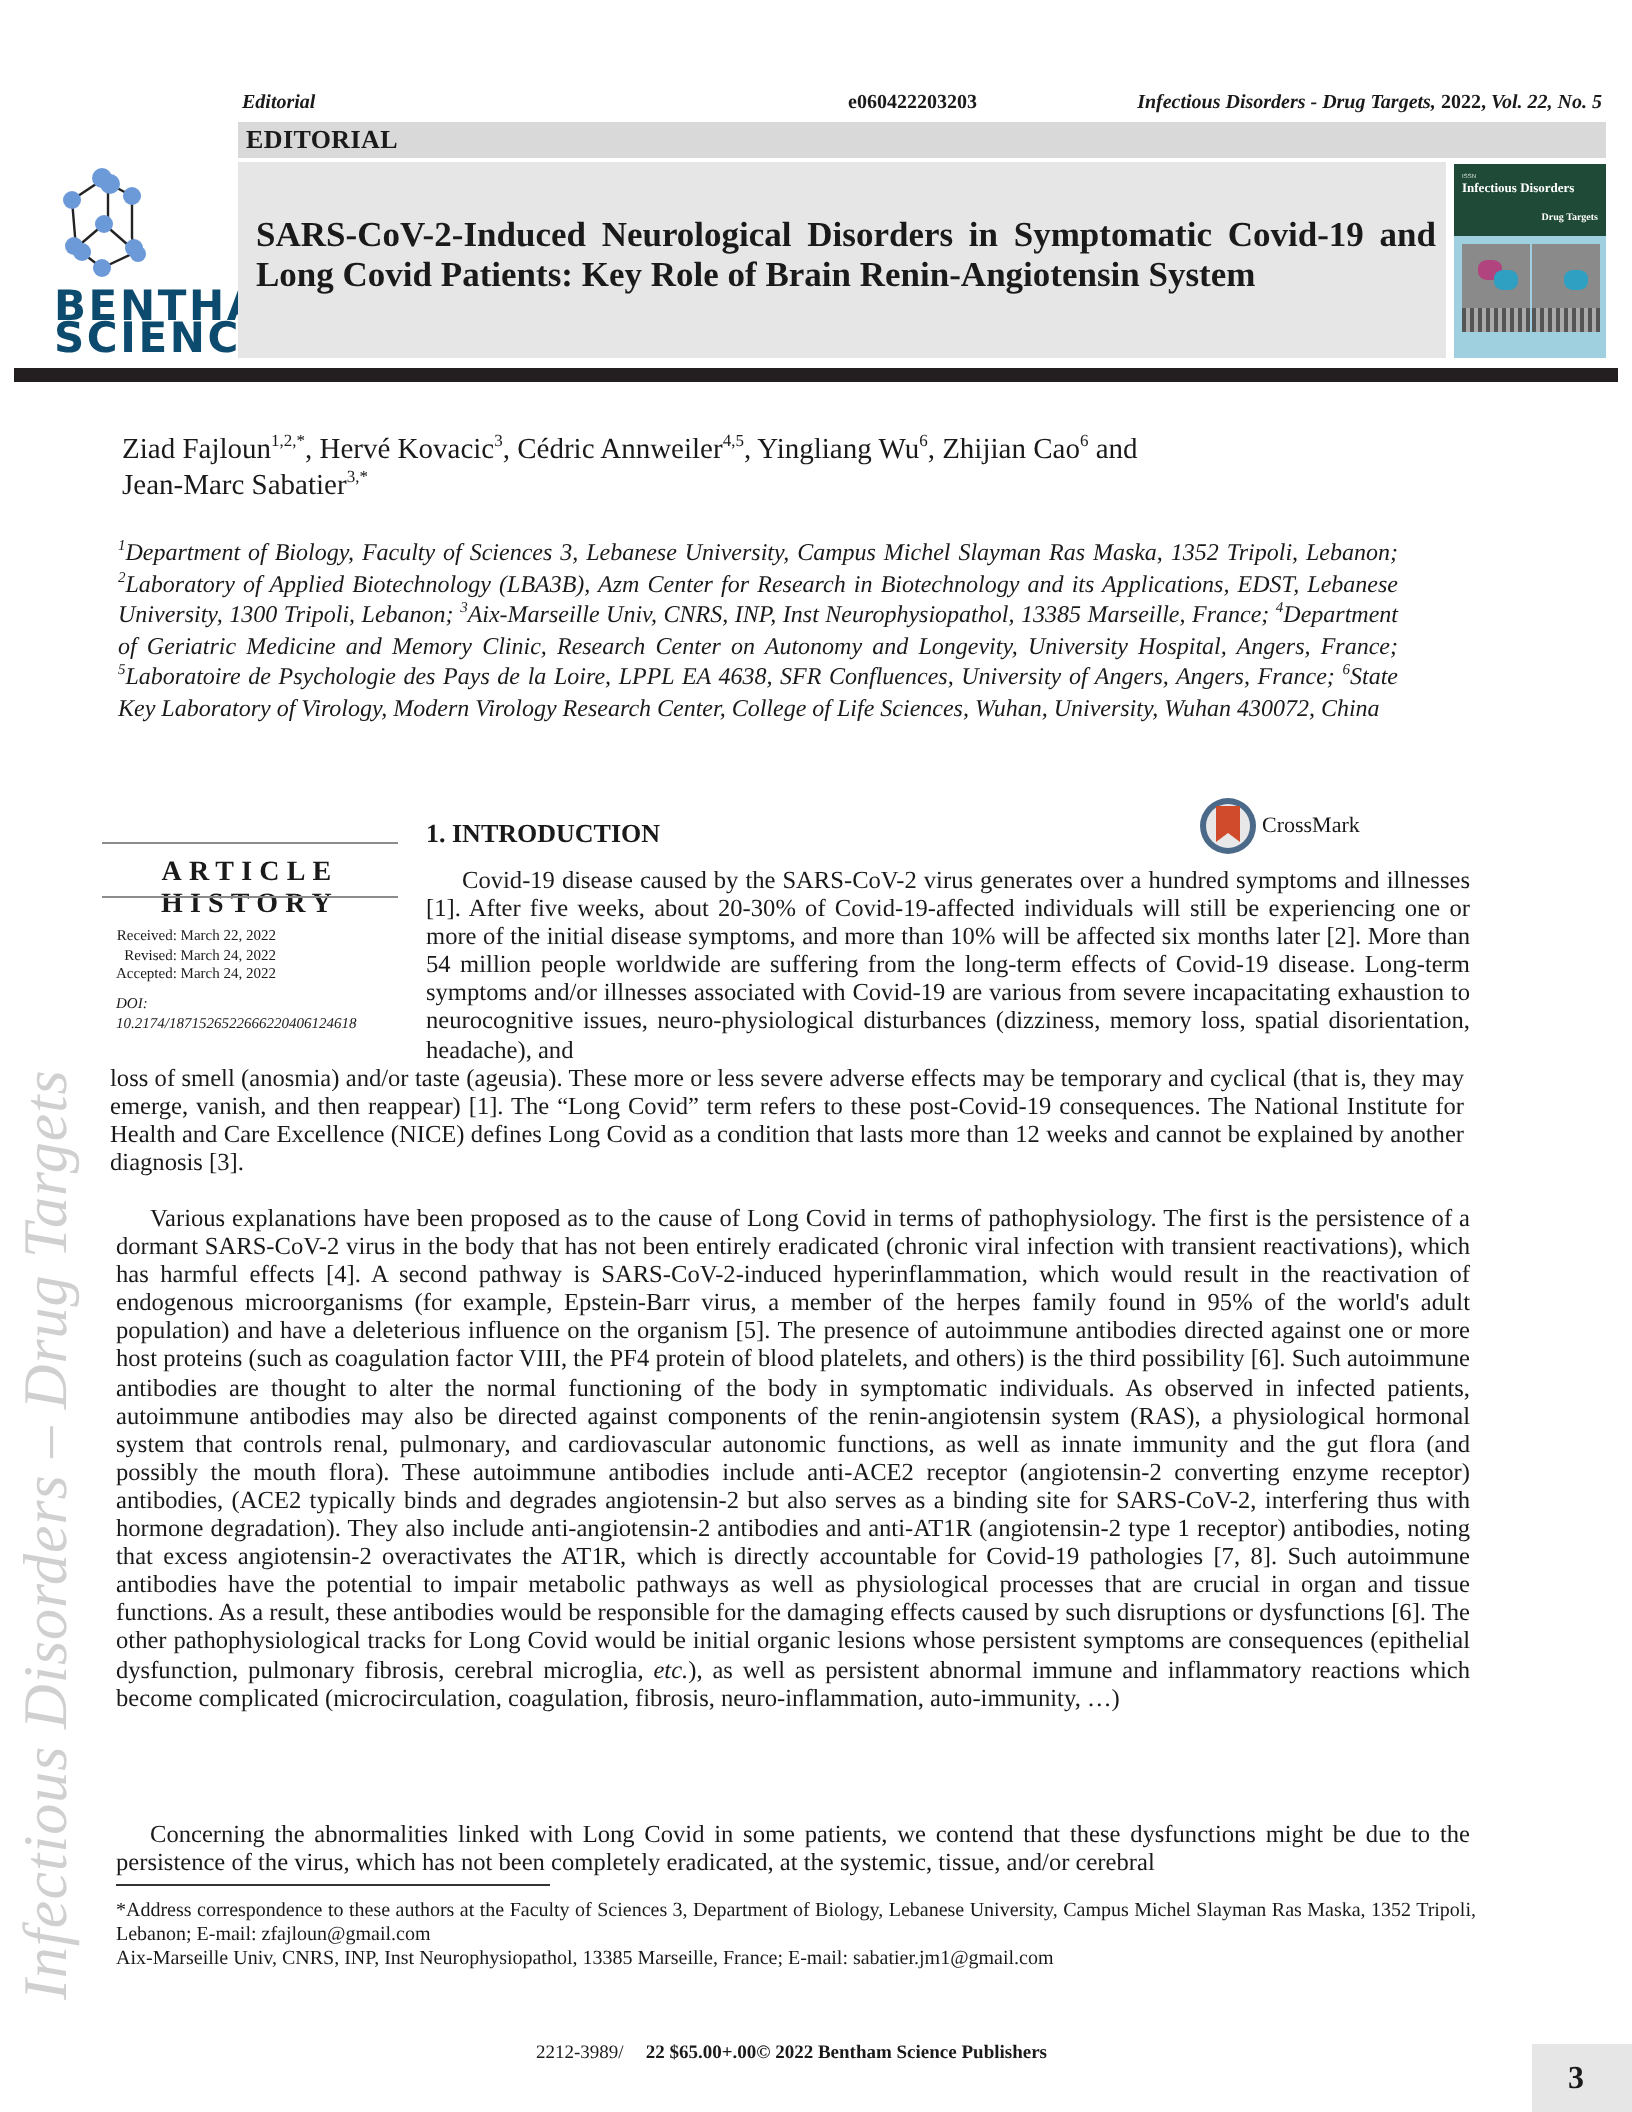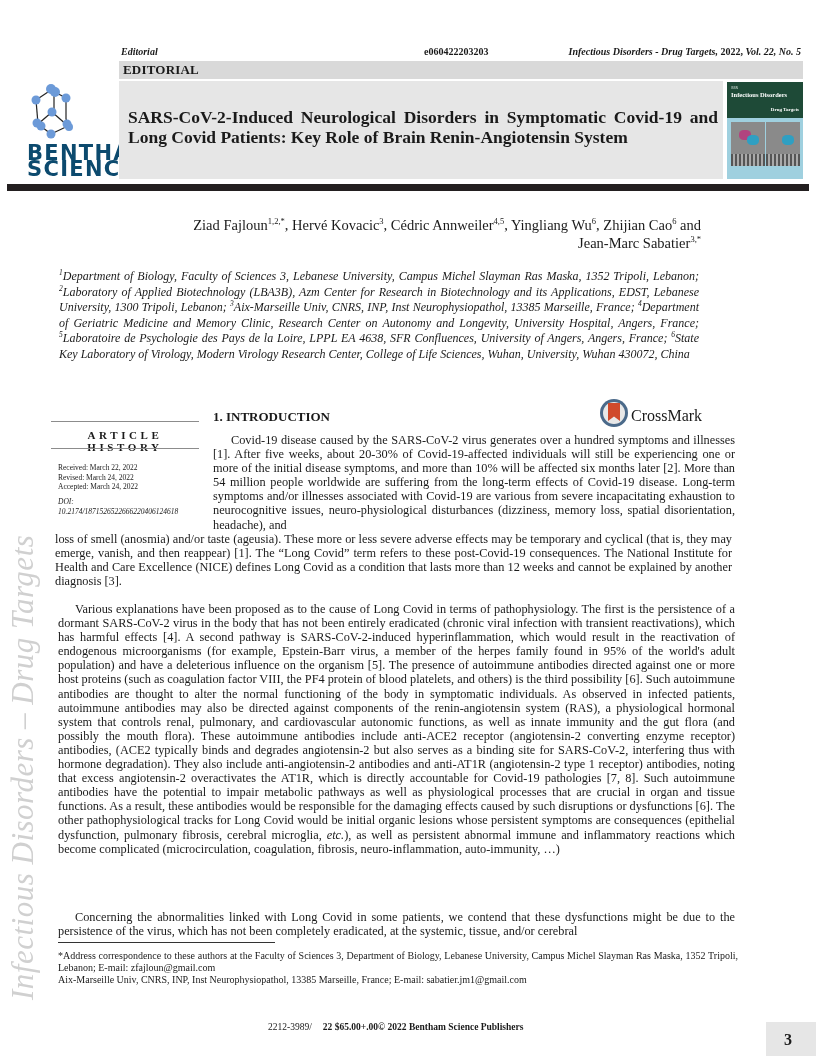--- a/index.html
+++ b/index.html
@@ -34,43 +34,43 @@
   .cover-img { position:absolute; top:40px; width:34px; height:44px; background:#8a8a8a; }
   .cover-img.a { left:4px; } .cover-img.b { left:39px; }
   .cover-img .blob1 { position:absolute; left:8px; top:8px; width:12px; height:10px; background:#b1447f; border-radius:40%; }
   .cover-img .blob2 { position:absolute; left:16px; top:13px; width:12px; height:10px; background:#2f9fc2; border-radius:40%; }
   .cover-img .strip { position:absolute; left:0; bottom:0; width:34px; height:12px;
       background:repeating-linear-gradient(90deg,#555 0 2px,#aaa 2px 4px); }
 
   .black-rule { left:7px; top:184px; width:802px; height:7px; background:#231f20; }
 
   
-  .authors { left:61px; top:216px; width:640px; font-size:14.5px; line-height:18px;text-align:right; }
+  .authors { left:61px; top:216px; width:640px; font-size:14.5px; line-height:18px; }
   .authors sup { font-size:8.5px; vertical-align:6px; line-height:0; }
 
   .affil { left:59px; top:269px; width:640px; font-size:12px; line-height:15.5px; font-style:italic; text-align:justify; }
   .affil sup { font-size:7.5px; vertical-align:5px; line-height:0; font-style:italic; }
 
   
   .side-watermark { left:5px; top:1000px; transform-origin:0 0; transform:rotate(-90deg);
       font-size:31px; font-style:italic; color:#d0d0d0; white-space:nowrap; letter-spacing:0.5px; }
 
   
   .hist-rule { left:51px; height:1px; width:148px; background:#8c8c8c; }
-  .hist-title { left:52px; top:429px; width:146px; text-align:center; font-size:11px; font-weight:bold; letter-spacing:3.6px; }
-  .hist-dates { left:58px; top:463px; font-size:7.5px; line-height:9.5px; }
+  .hist-title { left:52px; top:429px; width:146px; text-align:center; font-size:14px; font-weight:bold; letter-spacing:3.6px; }
+  .hist-dates { left:58px; top:463px; font-size:7.5px; line-height:9.5px;text-align:right; }
   .hist-doi { left:58px; top:497px; font-size:7.5px; line-height:9.5px; font-style:italic; }
 
   .intro-h { left:213px; top:409px; font-size:13px; font-weight:bold; }
   .crossmark { left:600px; top:399px; width:90px; height:30px; }
   .cm-circle { position:absolute; left:0; top:0; width:28px; height:28px; border-radius:50%; background:#4b6a8a; }
   .cm-inner { position:absolute; left:3px; top:3px; width:22px; height:22px; border-radius:50%; background:#e8e8e8; }
   .cm-ribbon { position:absolute; left:8px; top:4px; width:12px; height:18px; background:#d04a2c;
                clip-path:polygon(0 0,100% 0,100% 100%,50% 75%,0 100%); }
-  .cm-label { position:absolute; left:31px; top:8px; font-size:16px; font-family:"Liberation Serif", serif; }
+  .cm-label { position:absolute; left:31px; top:8px; font-size:11px; font-family:"Liberation Serif", serif; }
 
   .body { font-size:12.3px; line-height:14.1px; text-align:justify; }
   .p1 { left:213px; top:433px; width:522px; text-indent:18px; }
   .p1b { left:55px; top:532px; width:677px; }
   .p2 { left:58px; top:602px; width:677px; text-indent:17px; }
   .p3 { left:58px; top:910px; width:677px; text-indent:17px; }
 
   .fn-rule { left:58px; top:942px; width:217px; height:1px; background:#333; }
   .fn { left:58px; top:950px; width:680px; font-size:10px; line-height:12px; text-align:justify; }
 

